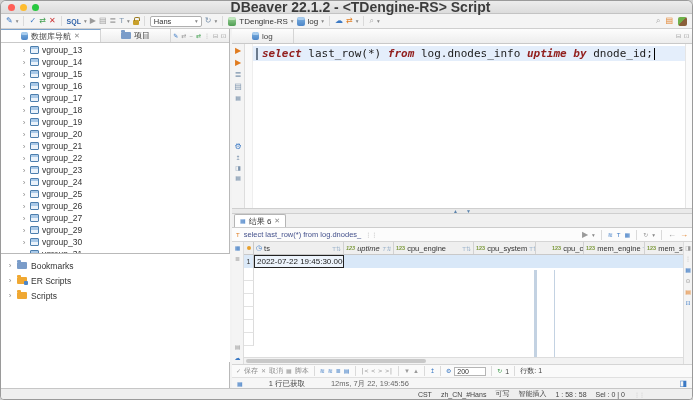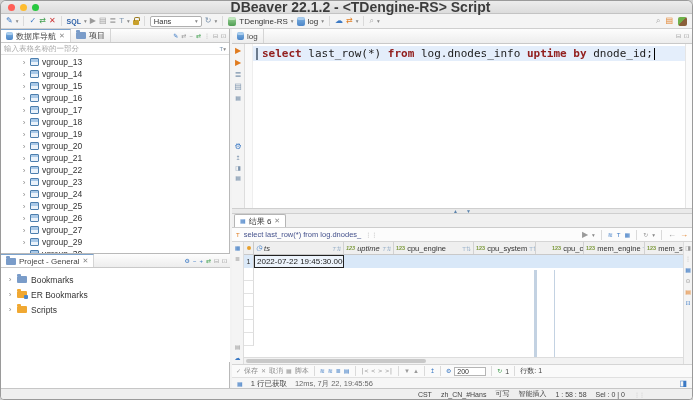--- a/index.html
+++ b/index.html
@@ -28,21 +28,21 @@
   .db-icon::before{content:"";position:absolute;top:0;left:0;right:0;height:3px;background:#a9cdee;border-radius:50%;}
   .db-icon.green{background:linear-gradient(#9fd49b,#4f9e53);}
   .db-icon.green::before{background:#c2e6bf;}
   .app-icon{width:9px;height:9px;border-radius:2px;background:linear-gradient(135deg,#6fb04a 0 50%,#8a5f3a 50%);}
   .lock-icon{width:6px;height:5px;background:#c8a02c;border-radius:1px;position:relative;margin-top:3px;}
   .lock-icon::before{content:"";position:absolute;top:-3px;left:1px;width:4px;height:3px;border:1px solid #9a7a20;border-bottom:none;border-radius:2px 2px 0 0;}
   
   .left-panel{position:absolute;top:28px;left:0;width:229px;height:361px;background:#fff;border-right:1px solid #b9b9b9;}
   .panel-tabs{height:14px;background:linear-gradient(#fdfdfd,#ededed);border-bottom:1px solid #c9c9c9;
               display:flex;align-items:center;font-size:8px;color:#444;}
-  .ptab{display:flex;align-items:center;gap:3px;padding:0 5px;height:100%;border-right:1px solid #d5d5d5;}
+  .ptab{display:flex;align-items:center;gap:3px;padding:0 20px;height:100%;border-right:1px solid #d5d5d5;}
   .ptab.active{background:#fff;border-top:1px solid #7da3cc;}
   .close-x{font-size:7px;color:#888;}
   .tab-toolbar{margin-left:auto;display:flex;gap:3px;align-items:center;padding-right:3px;}
   .filter-row{height:12px;border-bottom:1px solid #e2e2e2;display:flex;align-items:center;padding:0 3px;background:#fff;}
   .filter-input{flex:1;border:none;outline:none;font-size:7.5px;color:#555;background:transparent;}
   .filter-input::placeholder{color:#ababab;}
   .nav-tree{height:220px;overflow:hidden;padding-top:1px;}
   .tree-row{height:12px;display:flex;align-items:center;padding-left:20px;gap:3px;font-size:8.5px;color:#333;}
   .expander{color:#8a8a8a;font-size:8px;width:6px;text-align:center;}
   .tbl-icon{width:9px;height:8px;border:1px solid #4d7fae;border-radius:1px;flex:0 0 auto;
@@ -66,21 +66,21 @@
            display:flex;align-items:center;font-size:8px;color:#444;}
   .sqlfile-icon{width:7px;height:9px;background:#fff;border:1px solid #4d7fae;border-radius:1px;position:relative;flex:0 0 auto;}
   .sqlfile-icon::after{content:"s";position:absolute;left:1px;top:-1px;font-size:6px;color:#2f62a8;font-weight:bold;}
   .ed-body{position:absolute;top:15px;left:0;right:0;height:164px;display:flex;}
   .ed-toolbar{width:13px;background:#f4f4f4;border-right:1px solid #ddd;display:flex;flex-direction:column;
               align-items:center;padding-top:3px;gap:4px;}
   .ed-ruler{width:8px;background:#fafafa;border-right:1px solid #eee;}
   .ed-content{flex:1;position:relative;font-family:"DejaVu Sans Mono",monospace;font-size:11px;overflow:hidden;}
   .cur-line{position:absolute;top:2px;left:0;right:0;height:15px;background:#e4eefb;display:flex;align-items:center;padding-left:3px;}
   .stmt-bar{display:inline-block;width:2px;height:12px;background:#6b7b8d;margin-right:4px;}
-  .kw{color:#92201f;font-weight:bold;}
+  .kw{color:#92201f;font-weight:bold;font-style:italic;}
   .sqltx{color:#1b1b1b;}
   .cursor-bar{display:inline-block;width:1px;height:12px;background:#000;margin-left:1px;vertical-align:middle;}
   .ed-scroll{width:7px;border-left:1px solid #e5e5e5;background:#fbfbfb;}
   .divider{position:absolute;top:179px;left:0;right:0;height:6px;background:#eaeaea;border-top:1px solid #cfcfcf;
            border-bottom:1px solid #cfcfcf;display:flex;justify-content:center;align-items:center;gap:8px;}
   .divider .icn{font-size:5px;color:#5b84ad;}
   
   .results{position:absolute;top:185px;left:0;right:0;bottom:0;background:#fff;}
   .res-tabbar{height:14px;background:#f0f0f0;border-bottom:1px solid #ccc;display:flex;align-items:flex-end;}
   .res-tab{height:13px;background:#fff;border:1px solid #b5b5b5;border-bottom:none;display:flex;align-items:center;
@@ -112,21 +112,21 @@
   .res-rtoolbar{width:9px;background:#f4f4f4;border-left:1px solid #ddd;display:flex;flex-direction:column;
                 align-items:center;padding:3px 0;gap:5px;}
   .res-rtoolbar .icn{font-size:6px;}
   .res-toolbar{position:absolute;top:150px;height:13px;left:0;right:0;border-top:1px solid #d5d5d5;background:#fafafa;
                display:flex;align-items:center;font-size:7px;color:#666;gap:3px;padding:0 4px;}
   .tb-lbl{color:#8a8a8a;}
   .mono{font-family:"DejaVu Sans Mono",monospace;font-size:6.5px;color:#9a9a9a;}
   .fetch-box{width:32px;height:9px;border:1px solid #b5b5b5;background:#fff;font-size:7px;color:#333;
              display:flex;align-items:center;padding:0 2px;}
   .res-status{position:absolute;top:163px;height:13px;left:0;right:0;background:#f6f6f6;border-top:1px solid #e0e0e0;
-              display:flex;align-items:center;font-size:7.5px;color:#444;gap:8px;padding:0 5px;}
+              display:flex;align-items:center;font-size:7.5px;color:#444;gap:26px;padding:0 5px;}
   .rs-right{margin-left:auto;}
   
   .statusbar{position:absolute;bottom:0;left:0;right:0;height:11px;background:#efefef;border-top:1px solid #c6c6c6;
              display:flex;align-items:center;justify-content:flex-end;font-size:7px;color:#444;gap:9px;padding-right:48px;}
   .sb-item{white-space:nowrap;}
   .grip{color:#bcbcbc;font-size:6px;letter-spacing:-1px;}
 </style>
 </head>
 <body>
 
@@ -199,25 +199,20 @@
       <div class="tab-toolbar">
         <span class="icn c-bl sm">✎</span>
         <span class="icn c-gr sm">⇄</span>
         <span class="icn c-gr sm">−</span>
         <span class="icn c-grn sm">⇄</span>
         <span class="icn c-gr sm">⋮</span>
         <span class="icn c-gr sm">⊟</span>
         <span class="icn c-gr sm">⊡</span>
       </div>
     </div>
-    <div class="filter-row">
-      <input class="filter-input" placeholder="输入表格名称的一部分" style="">
-      <span class="icn c-sl sm">T</span>
-      <span class="caret">▾</span>
-    </div>
     <div class="nav-tree">
         <div class="tree-row">
           <span class="expander">›</span>
           <span class="tbl-icon"></span>
           <span class="tree-label">vgroup_13</span>
         </div>
         <div class="tree-row">
           <span class="expander">›</span>
           <span class="tbl-icon"></span>
           <span class="tree-label">vgroup_14</span>
@@ -307,45 +302,30 @@
           <span class="tbl-icon"></span>
           <span class="tree-label">vgroup_32</span>
         </div>
       </div>
     <div class="hscroll">
       <div class="hthumb"></div>
     </div>
   </div>
 
   <div class="project-panel">
-    <div class="panel-tabs">
-      <div class="ptab active">
-        <span class="folder blue"></span>
-        <span>Project - General</span>
-        <span class="close-x">✕</span>
-      </div>
-      <div class="tab-toolbar">
-        <span class="icn c-bl sm">⚙</span>
-        <span class="icn c-bl sm">−</span>
-        <span class="icn c-bl sm">+</span>
-        <span class="icn c-grn sm">⇄</span>
-        <span class="icn c-gr sm">⊟</span>
-        <span class="icn c-gr sm">⊡</span>
-      </div>
-    </div>
     <div class="proj-tree">
         <div class="proj-row">
           <span class="expander">›</span>
           <span class="folder blue"></span>
           <span>Bookmarks</span>
         </div>
         <div class="proj-row">
           <span class="expander">›</span>
           <span class="folder er"></span>
-          <span>ER Bookmarks</span>
+          <span>ER Scripts</span>
         </div>
         <div class="proj-row">
           <span class="expander">›</span>
           <span class="folder"></span>
           <span>Scripts</span>
         </div>
       </div>
   </div>
 
   <div class="right">
@@ -424,21 +404,21 @@
           <span style="flex:1;"></span>
           <span class="icn c-gr sm">▤</span>
           <span class="icn c-bl sm">☁</span>
         </div>
         <div class="grid-main">
           <div class="grid-hdr">
             <div class="gutter-h">
               <span class="key-dot"></span>
             </div>
             <div style="display:flex;">
-                <div class="gcell-h" style="width: 90px; font-style: italic;">
+                <div class="gcell-h" style="width: 90px;">
                   <span class="tclock">◷</span>
                   <span>ts</span>
                   <span class="fico">T⇅</span>
                 </div>
                 <div class="gcell-h" style="width: 50px; font-style: italic;">
                   <span class="t123">123</span>
                   <span>uptime</span>
                   <span class="fico">T⇅</span>
                 </div>
                 <div class="gcell-h" style="width: 80px;">

